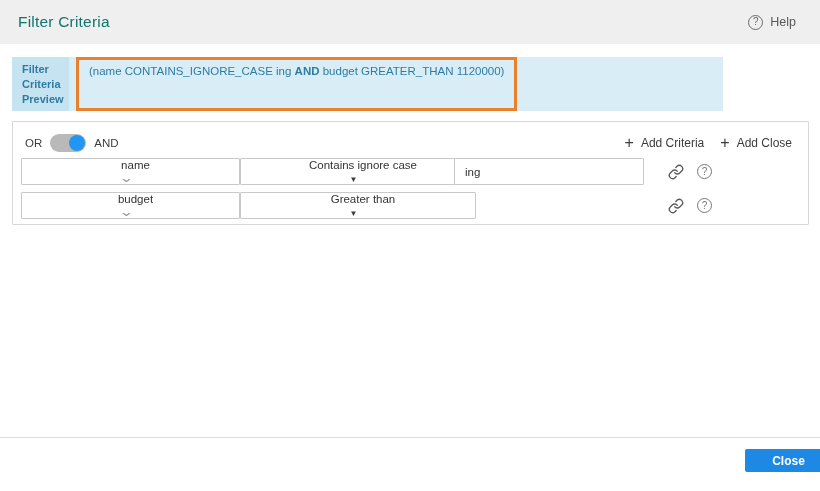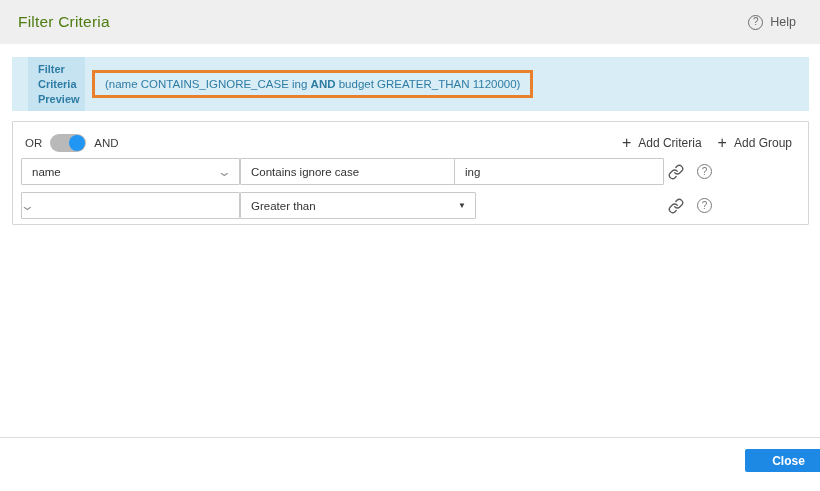--- a/index.html
+++ b/index.html
@@ -20,45 +20,45 @@
     overflow:hidden;
     color:#3a3a3a;
   }
   
   .header{
     position:absolute;left:0;top:0;width:820px;height:44px;
     background:var(--header-background);
     display:flex;align-items:center;justify-content:space-between;
     padding:0 24px 0 18px;
   }
-  .page-title{font-size:15.5px;font-weight:500;color:#4d7c0f;letter-spacing:.2px;}
+  .page-title{font-size:15.5px;font-weight:500;color:#0f766e;letter-spacing:.2px;}
   .help-btn{
     display:flex;align-items:center;gap:7px;cursor:pointer;
     background:none;border:none;font-family:inherit;
     font-size:12.5px;color:#585858;
   }
   .q-circle{
     width:15px;height:15px;border:1.4px solid #6b6b6b;border-radius:50%;
     display:inline-flex;align-items:center;justify-content:center;
     font-size:10px;color:#6b6b6b;font-weight:500;line-height:1;
   }
   
   .preview{
-    position:absolute;left:12px;top:57px;width:797px;height:54px;
+    position:absolute;left:12px;top:57px;width:711px;height:54px;
     background:var(--preview-background);
-    display:flex;align-items:stretch;padding-left:16px;
+    display:flex;align-items:stretch;
   }
   .preview-label{
     width:57px;flex:0 0 57px;
     background:var(--preview-label-background);
     color:var(--preview-text);
     font-size:11px;font-weight:600;line-height:1.35;
     padding:5px 4px 4px 10px;
   }
-  .preview-expr-wrap{flex:1;display:flex;align-items:center;}
+  .preview-expr-wrap{flex:1;display:flex;}
   .preview-expr{
     margin-left:7px;
     border:3px solid var(--highlight-border-orange);
     padding:5px 10px;
     font-size:11.5px;color:var(--preview-text);
     white-space:nowrap;
   }
   .preview-expr .op{font-weight:700;}
   
   .builder{
@@ -86,31 +86,31 @@
   }
   .action-btn .plus{font-size:16px;font-weight:400;line-height:1;color:#3c3c3c;}
   
   .crit-row{position:absolute;left:0;width:100%;height:27px;}
   .crit-row.row-0{top:36px;}
   .crit-row.row-1{top:70px;}
   .sel{
     position:absolute;top:0;height:27px;background:#fff;
     border:1px solid #c9c9c9;border-radius:1px;
     display:flex;align-items:center;
-    font-size:11.5px;color:#333;cursor:pointer;
+    font-size:11.5px;color:#333;cursor:pointer;flex-direction:column;
   }
   .sel .sel-text{padding-left:10px;flex:1;white-space:nowrap;overflow:hidden;}
   .field-sel{left:8px;width:219px;}
   .field-sel .chev{
     color:#9a9a9a;font-size:13px;margin-right:9px;line-height:1;
     transform:scaleX(1.4);transform-origin:center;
   }
   .op-sel{left:227px;width:236px;}
   .op-sel .tri{color:#3a3a3a;font-size:8px;margin-right:9px;}
-  .val-wrap{position:absolute;left:441px;top:0;width:210px;height:27px;}
+  .val-wrap{position:absolute;left:441px;top:0;width:190px;height:27px;}
   .val-input{
     width:100%;height:100%;border:1px solid #c9c9c9;border-radius:1px;
     font-family:inherit;font-size:11.5px;color:#333;padding:0 10px;
     outline:none;background:#fff;
     -moz-appearance:textfield;appearance:textfield;
   }
   .val-input::-webkit-outer-spin-button,.val-input::-webkit-inner-spin-button{-webkit-appearance:none;}
   .val-wrap.focused .val-input{
     border:1px solid var(--accent-blue);
     box-shadow:0 0 0 1px var(--accent-blue) inset;
@@ -180,21 +180,21 @@
         </div>
         <span>AND</span>
       </div>
       <div class="actions">
         <button class="action-btn">
           <span class="plus">+</span>
           <span>Add Criteria</span>
         </button>
         <button class="action-btn">
           <span class="plus">+</span>
-          <span>Add Group</span>
+          <span>Add Close</span>
         </button>
       </div>
     </div>
 
     <div class="crit-row row-0">
       <div class="sel field-sel">
         <span class="sel-text">name</span>
         <span class="chev">⌄</span>
       </div>
       <div class="sel op-sel">
@@ -210,20 +210,21 @@
             <path d="M10 13a5 5 0 0 0 7.54.54l3-3a5 5 0 0 0-7.07-7.07l-1.72 1.71"></path>
             <path d="M14 11a5 5 0 0 0-7.54-.54l-3 3a5 5 0 0 0 7.07 7.07l1.71-1.71"></path>
           </svg>
         </span>
         <span class="q-icon">?</span>
       </div>
     </div>
 
     <div class="crit-row row-1">
       <div class="sel field-sel">
+        <span class="sel-text">budget</span>
         <span class="chev">⌄</span>
       </div>
       <div class="sel op-sel">
         <span class="sel-text">Greater than</span>
         <span class="tri">▼</span>
       </div>
       <div class="row-icons">
         <span class="link-icon">
           <svg width="16" height="16" viewBox="0 0 24 24" fill="none" stroke="#5a5a5a" stroke-width="2" stroke-linecap="round" stroke-linejoin="round">
             <path d="M10 13a5 5 0 0 0 7.54.54l3-3a5 5 0 0 0-7.07-7.07l-1.72 1.71"></path>

